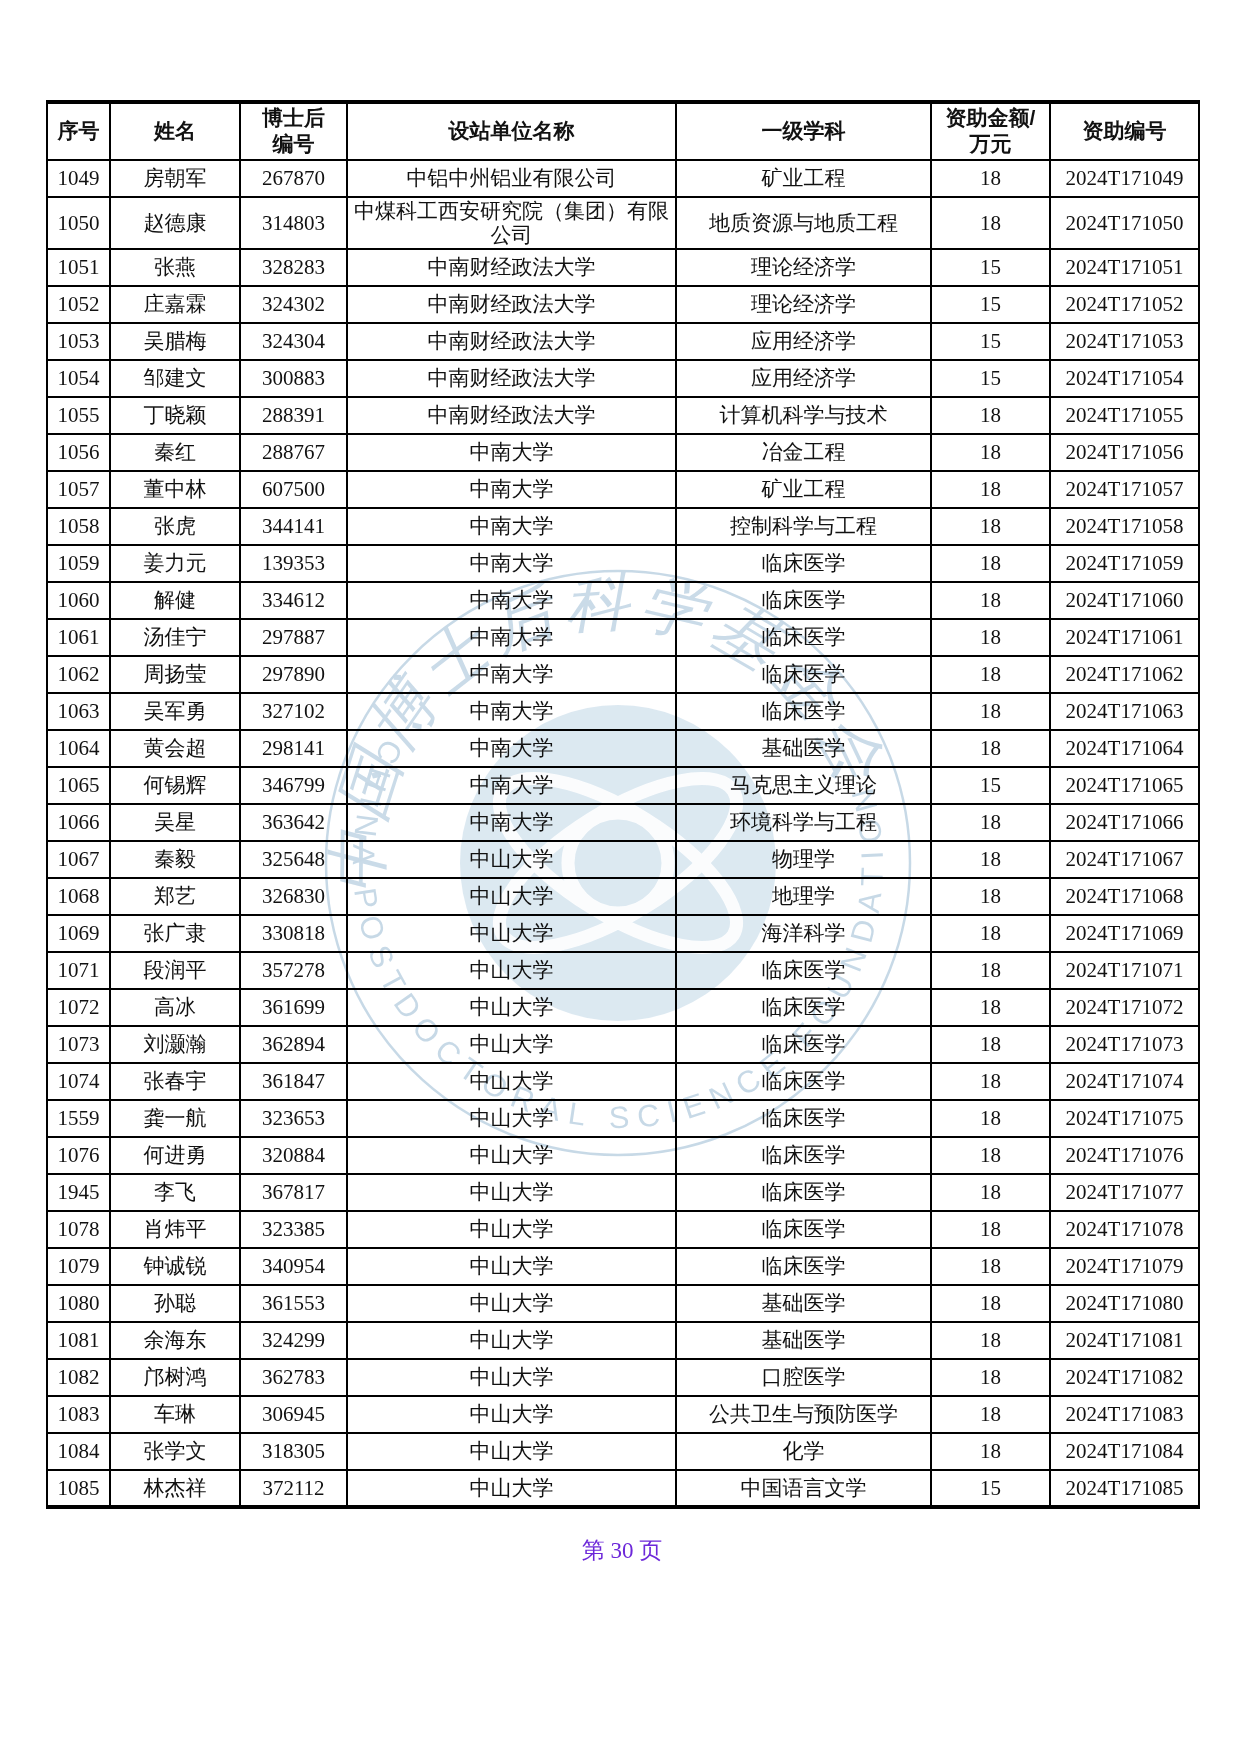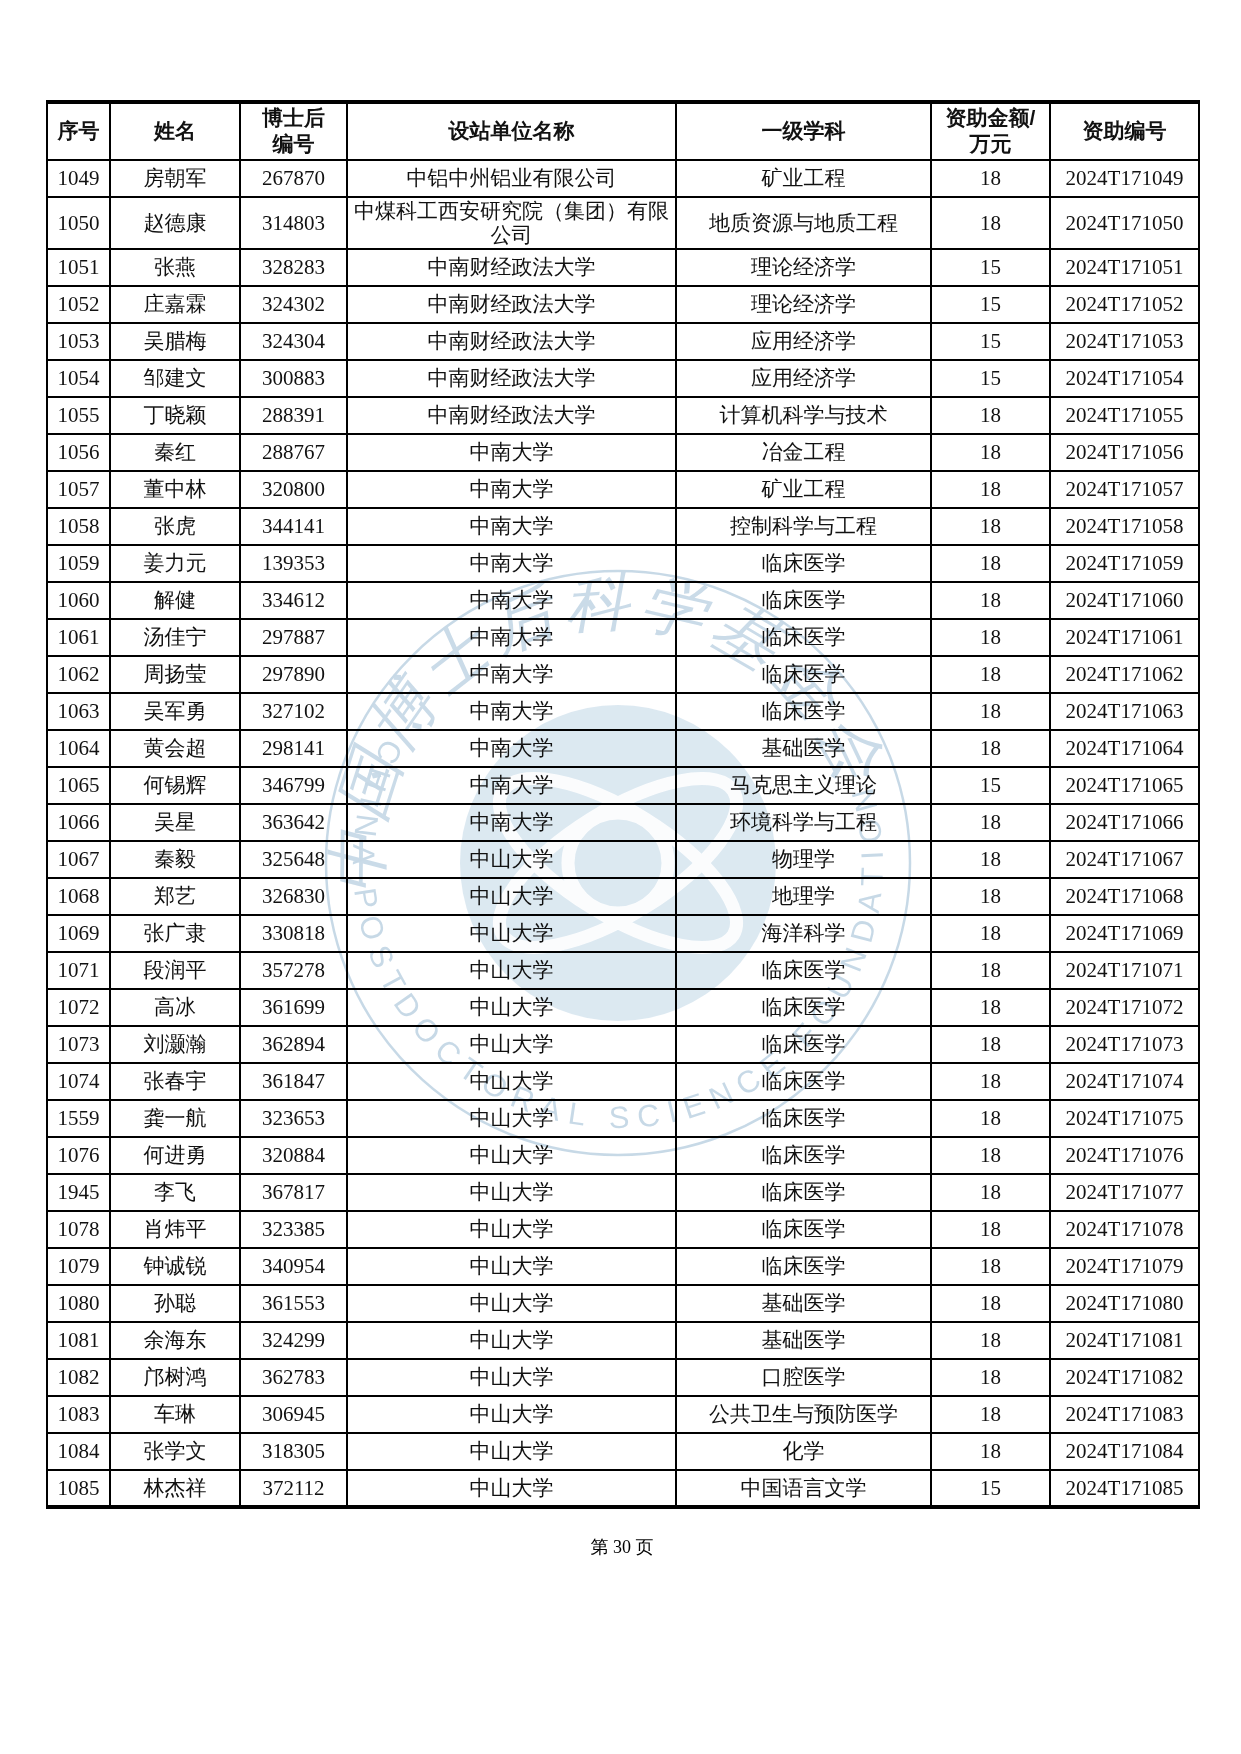--- a/index.html
+++ b/index.html
@@ -50,22 +50,22 @@
     font-size:21px;
     line-height:1.15;
   }
   
   .footer{
     position:relative;z-index:1;
     margin-left:46px;
     width:1152px;
     margin-top:26px;
     text-align:center;
-    font-size:18px;
-    color:#000000;
+    font-size:23px;
+    color:#6d28d9;
   }
 </style>
 </head>
 <body>
 
 <div class="page">
 
   <svg class="watermark" viewBox="0 0 640 640" aria-hidden="true">
     <g opacity="0.38">
       <circle cx="320" cy="320" r="292" fill="none" stroke="#6e9cc0" stroke-width="2.5"></circle>
@@ -187,21 +187,21 @@
     <td>288767</td>
     <td>中南大学</td>
     <td>冶金工程</td>
     <td>18</td>
     <td>2024T171056</td>
   </tr>
 
   <tr>
     <td>1057</td>
     <td>董中林</td>
-    <td>320800</td>
+    <td>607500</td>
     <td>中南大学</td>
     <td>矿业工程</td>
     <td>18</td>
     <td>2024T171057</td>
   </tr>
 
   <tr>
     <td>1058</td>
     <td>张虎</td>
     <td>344141</td>

